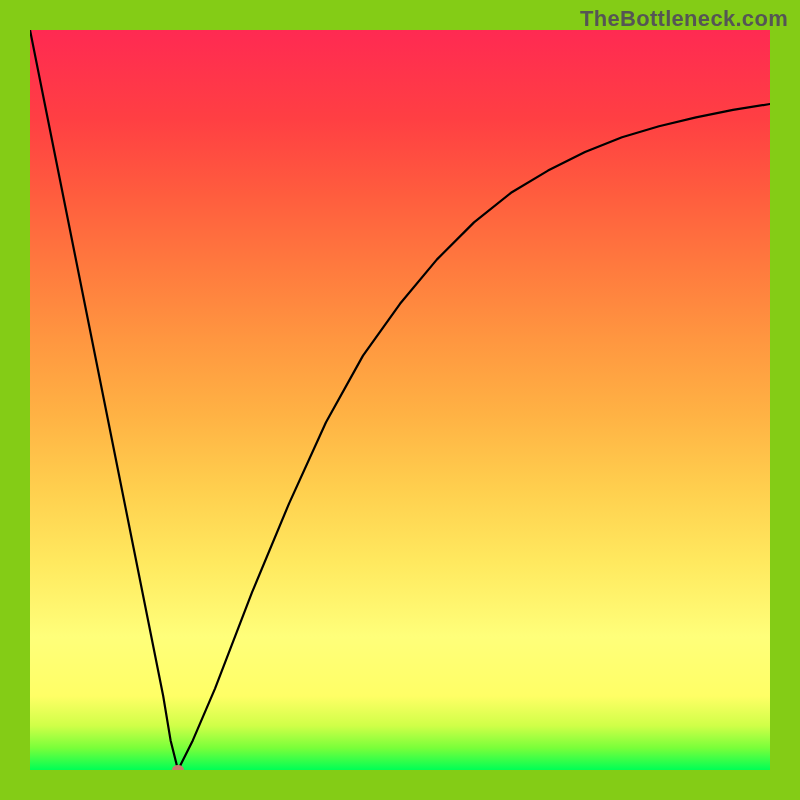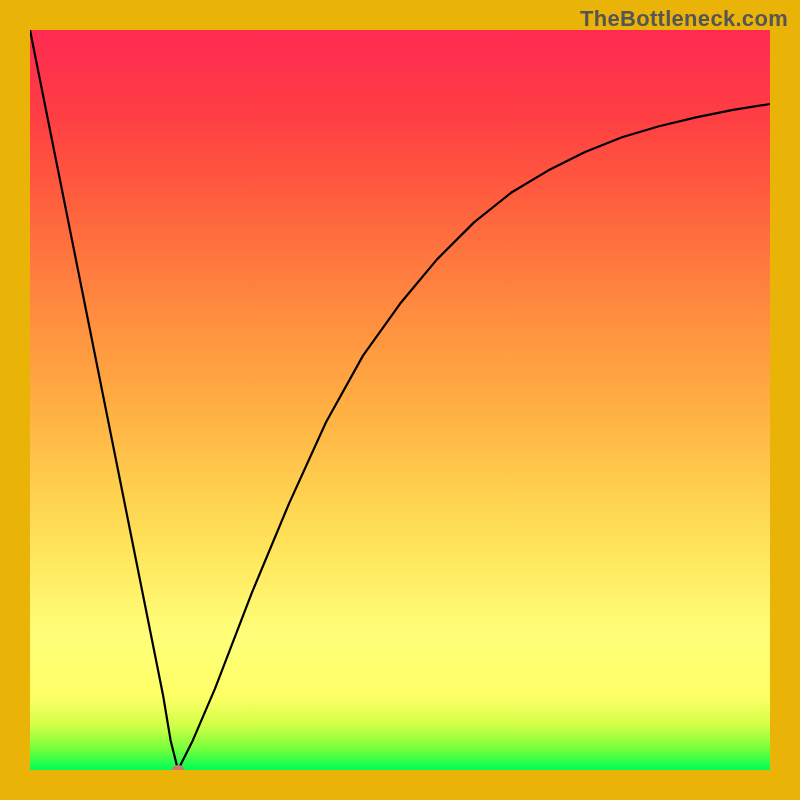--- a/index.html
+++ b/index.html
@@ -1,21 +1,21 @@
 <!DOCTYPE html>
 <html><head>
 <meta charset="utf-8">
 <style>
   * { margin: 0; padding: 0; box-sizing: border-box; }
   html, body { width: 800px; height: 800px; overflow: hidden; }
   .container {
     position: relative;
     width: 800px;
     height: 800px;
-    background: #eab308;
+    background: #84cc16;
   }
   .watermark {
     position: absolute;
     top: 6px;
     right: 12px;
     font-family: Arial, sans-serif;
     font-size: 22px;
     font-weight: bold;
     color: #555;
     letter-spacing: 0.3px;

